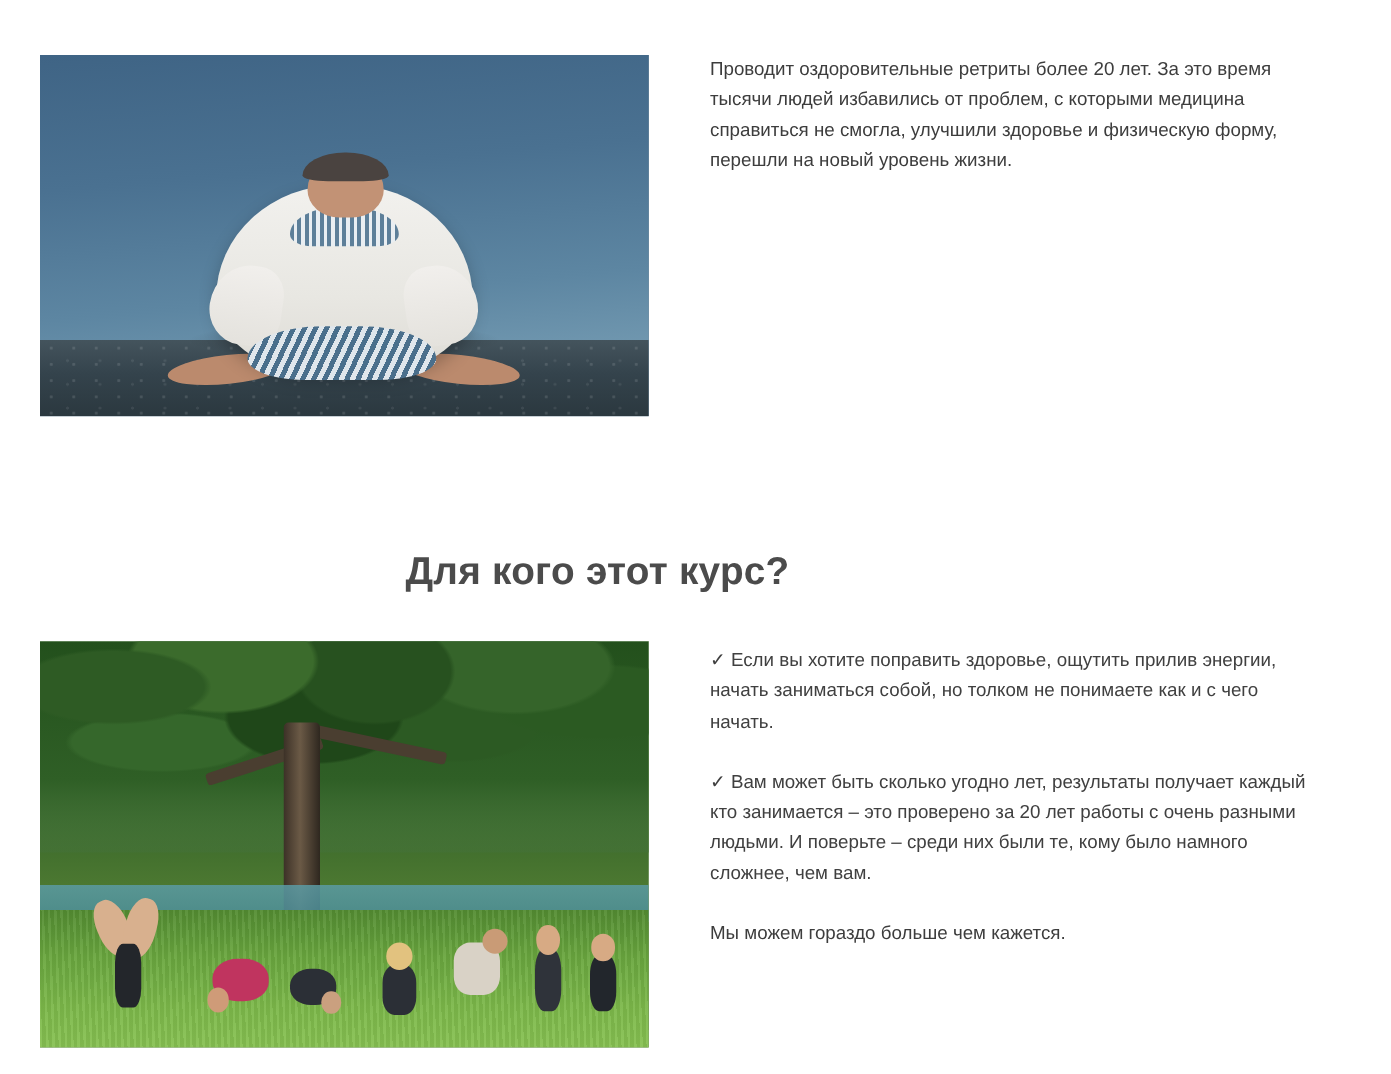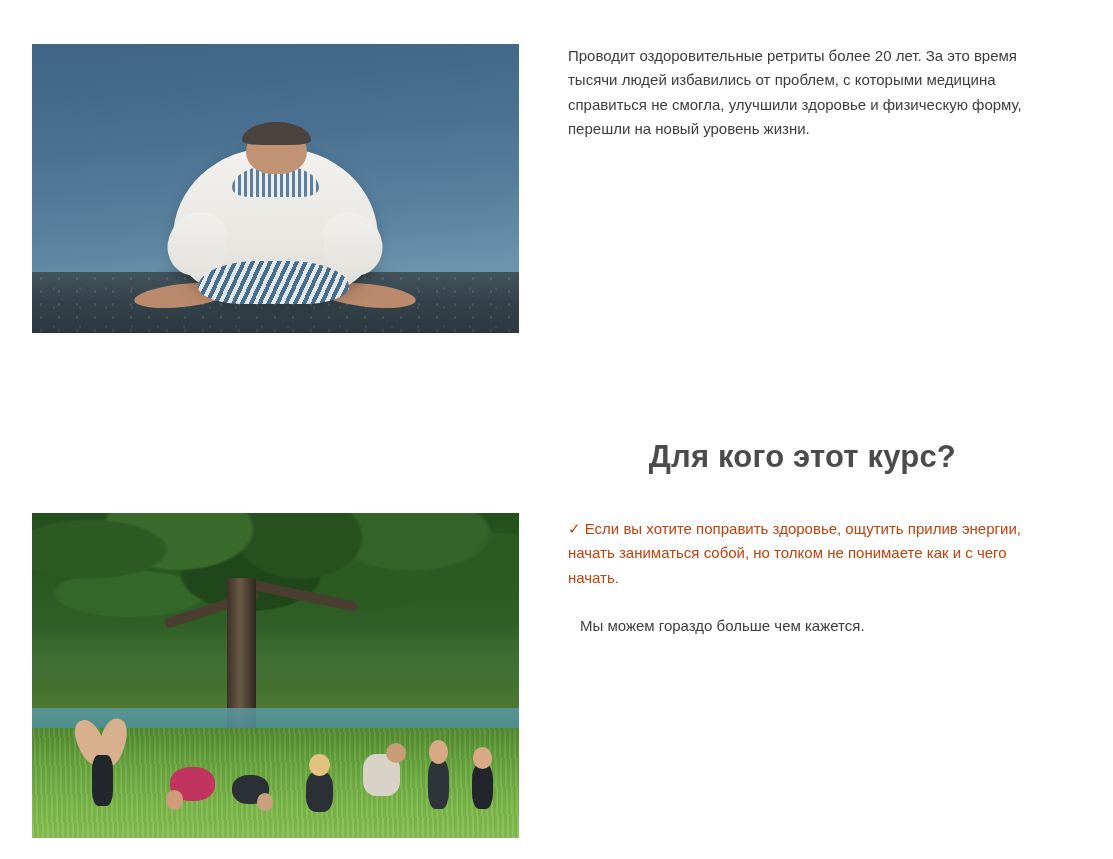--- a/index.html
+++ b/index.html
@@ -177,21 +177,21 @@
     margin: 0 0 22px 0;
   }
   .author-para:last-child { margin-bottom: 0; }
 
   
   .section-title {
     position: absolute;
     left: 0;
     top: 418px;
     width: 956px;
-    text-align: right;
+    text-align: center;
     font-size: 31px;
     font-weight: bold;
     color: #4b4b4b;
     letter-spacing: 0.2px;
   }
 
   
   .course-photo {
     position: absolute;
     left: 32px;
@@ -303,31 +303,31 @@
 
   .course-text {
     position: absolute;
     left: 568px;
     top: 517px;
     width: 490px;
   }
   .bullet {
     font-size: 15px;
     line-height: 1.62;
-    color: #c2410c;
+    color: #404040;
     margin: 0 0 24px 0;
   }
   .bullet .mark {
     font-weight: normal;
   }
   .closing {
     font-size: 15px;
     line-height: 1.62;
     color: #3d3d3d;
-    margin: 12px;
+    margin: 0;
   }
 </style>
 </head>
 <body>
 
 <div class="page">
 
   <section class="author-section">
 
     <figure class="author-photo" style="margin:0">
@@ -396,20 +396,24 @@
     </figure>
 
     <div class="course-text">
 
       <p class="bullet">
         <span class="mark">✓</span>
         <span>Если вы хотите поправить здоровье, ощутить прилив энергии, начать заниматься собой, но толком не понимаете как и с чего начать.</span>
       </p>
 
 
+      <p class="bullet">
+        <span class="mark">✓</span>
+        <span>Вам может быть сколько угодно лет, результаты получает каждый кто занимается – это проверено за 20 лет работы с очень разными людьми. И поверьте – среди них были те, кому было намного сложнее, чем вам.</span>
+      </p>
 
       <p class="closing">Мы можем гораздо больше чем кажется.</p>
 
     </div>
 
   </section>
 
 </div>
 
 </body></html>

